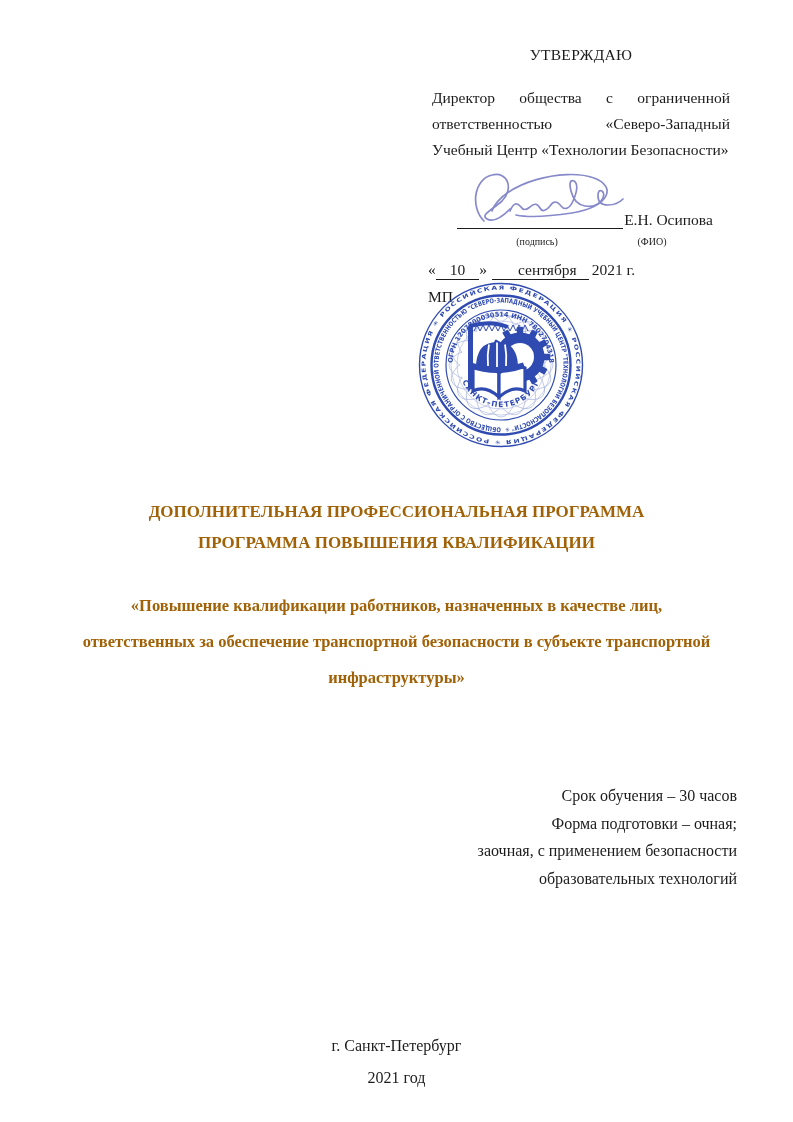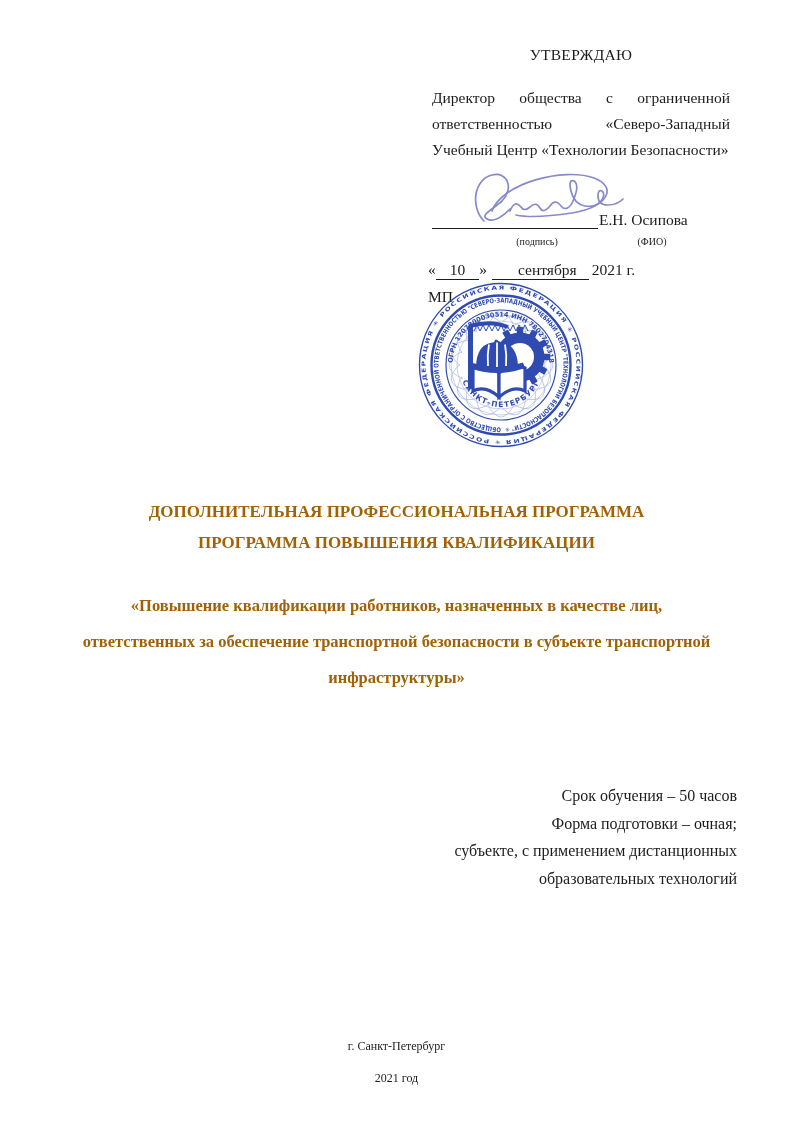--- a/index.html
+++ b/index.html
@@ -12,21 +12,21 @@
     overflow: hidden;
   }
   .page { position: absolute; inset: 0; }
 
   
   .approval { position: absolute; left: 432px; top: 46px; width: 298px; font-size: 15.5px; }
   .approve-label { text-align: center; letter-spacing: 0.3px; }
   .director-text { margin-top: 21px; text-align: justify; line-height: 26px; }
 
   
-  .sig-row { position: absolute; left: 432px; top: 207px; width: 306px; font-size: 15.5px; white-space: nowrap; }
+  .sig-row { position: absolute; left: 432px; top: 207px; width: 306px; font-size: 15.5px; white-space: nowrap; text-align: center; }
   .sig-line { display: inline-block; width: 166px; height: 21px; border-bottom: 1.4px solid #1c1c1c; vertical-align: bottom; }
   .sig-name { margin-left: 1px; }
   .sig-captions { position: absolute; left: 432px; top: 236px; width: 306px; font-size: 10px; }
   .cap-sign { position: absolute; left: 45px; width: 120px; text-align: center; }
   .cap-name { position: absolute; left: 185px; width: 70px; text-align: center; }
 
   
   .autograph { position: absolute; left: 468px; top: 165px; width: 165px; height: 68px; }
 
   
@@ -51,21 +51,21 @@
                  font-weight: bold; font-size: 17px; line-height: 31px; color: #a16207; }
   .subtitle-block { position: absolute; left: 0; top: 588px; width: 793px; text-align: center;
                     font-weight: bold; font-size: 16.5px; line-height: 36px; color: #a16207; }
 
   
   .details-block { position: absolute; right: 56px; top: 782px; text-align: right;
                    font-size: 16px; line-height: 27.5px; }
 
   
   .footer-block { position: absolute; left: 0; top: 1030px; width: 793px; text-align: center;
-                  font-size: 12px; line-height: 32px; }
+                  font-size: 16px; line-height: 32px; }
 </style>
 </head>
 <body>
 
 <div class="page">
 
   <div class="approval">
     <div class="approve-label">УТВЕРЖДАЮ</div>
     <div class="director-text">Директор общества с ограниченной ответственностью «Северо-Западный Учебный Центр «Технологии Безопасности»</div>
   </div>
@@ -168,23 +168,23 @@
     <div>ПРОГРАММА ПОВЫШЕНИЯ КВАЛИФИКАЦИИ</div>
   </div>
 
   <div class="subtitle-block">
     <div>«Повышение квалификации работников, назначенных в качестве лиц,</div>
     <div>ответственных за обеспечение транспортной безопасности в субъекте транспортной</div>
     <div>инфраструктуры»</div>
   </div>
 
   <div class="details-block">
-    <div>Срок обучения – 50 часов</div>
+    <div>Срок обучения – 30 часов</div>
     <div>Форма подготовки – очная;</div>
-    <div>субъекте, с применением дистанционных</div>
+    <div>заочная, с применением безопасности</div>
     <div>образовательных технологий</div>
   </div>
 
   <div class="footer-block">
     <div>г. Санкт-Петербург</div>
     <div>2021 год</div>
   </div>
 
 </div>
 

